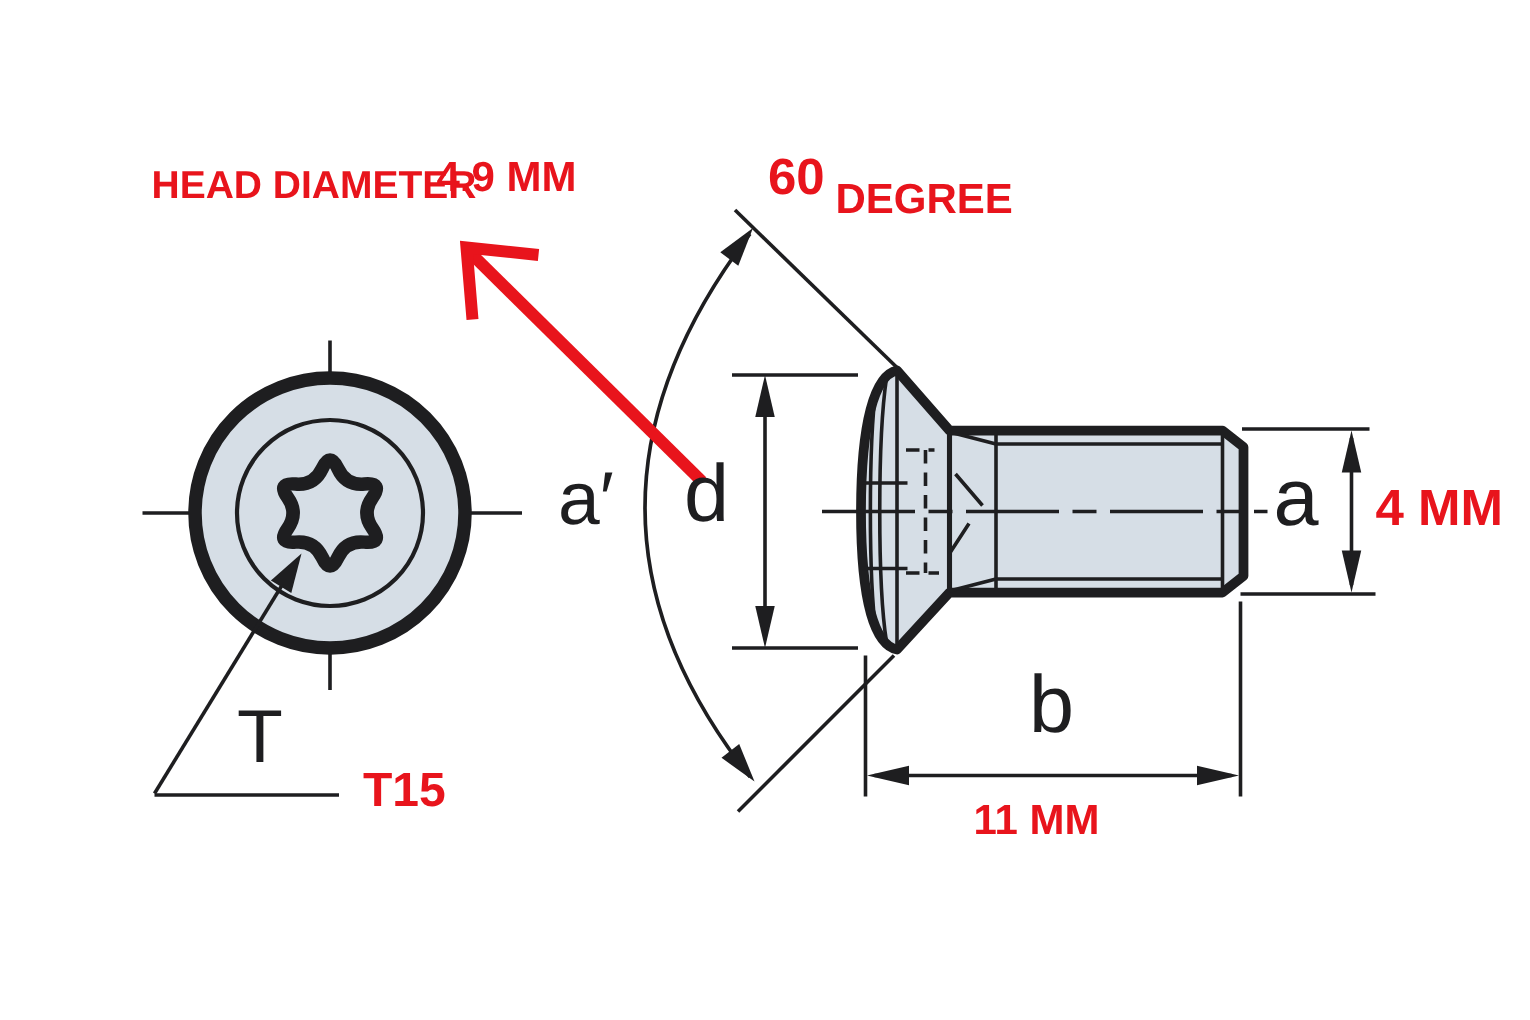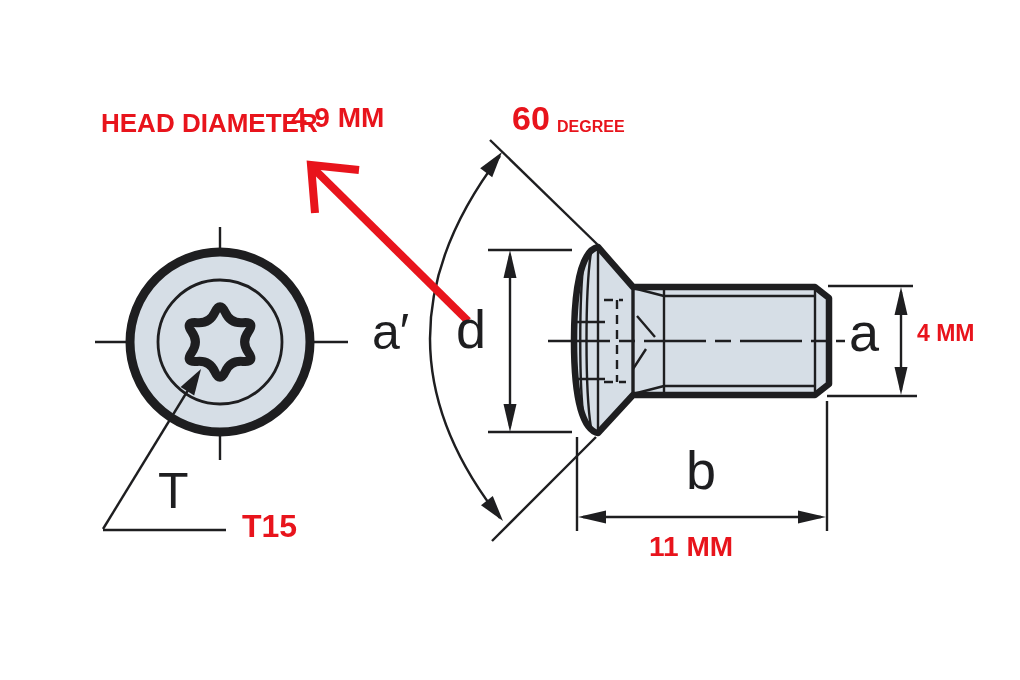--- a/index.html
+++ b/index.html
@@ -113,29 +113,29 @@
       <path class="redline" stroke-linejoin="miter" d="M359,170 L311,165 L315,213"></path>
     </g>
   </svg>
 
   <div class="lbl red-note" style="left:101px;top:110px;font-size:26px">HEAD DIAMETER</div>
 
   <div class="lbl red-note" style="left:291px;top:104px;font-size:28px">4.9 MM</div>
 
   <div class="lbl red-note" style="left:512px;top:101px;font-size:34px">60</div>
 
-  <div class="lbl red-note" style="left:557px;top:119px;font-size:16px">DEGREE</div>
+  <div class="lbl red-note" style="left:557px;top:119px;font-size:28px">DEGREE</div>
 
   <div class="lbl dim-letter" style="left:372px;top:307px;font-size:50px">a′</div>
 
   <div class="lbl dim-letter" style="left:456px;top:302px;font-size:54px">d</div>
 
   <div class="lbl dim-letter" style="left:849px;top:305px;font-size:54px">a</div>
 
-  <div class="lbl red-note" style="left:917px;top:322px;font-size:23px">4 MM</div>
+  <div class="lbl red-note" style="left:917px;top:322px;font-size:34px">4 MM</div>
 
   <div class="lbl dim-letter" style="left:686px;top:443px;font-size:54px">b</div>
 
   <div class="lbl red-note" style="left:649px;top:533px;font-size:28px">11 MM</div>
 
   <div class="lbl dim-letter" style="left:158px;top:466px;font-size:50px">T</div>
 
   <div class="lbl red-note" style="left:242px;top:510px;font-size:32px">T15</div>
 </div>
 

